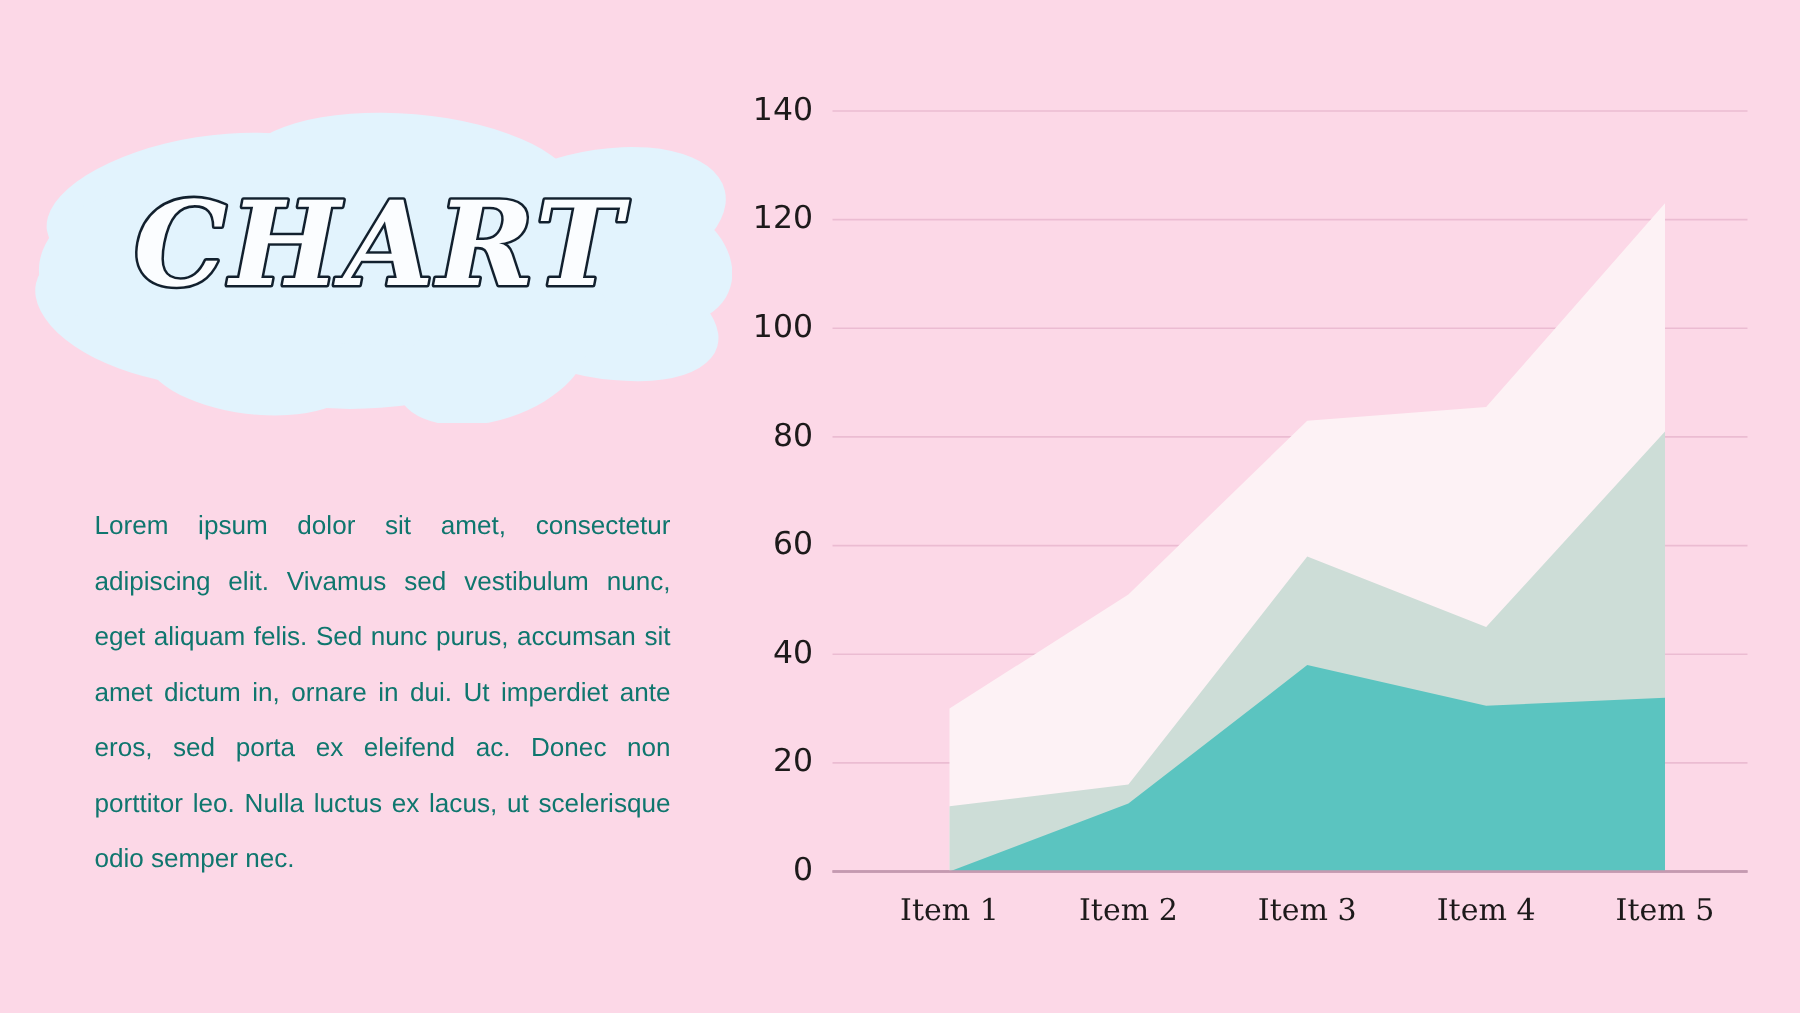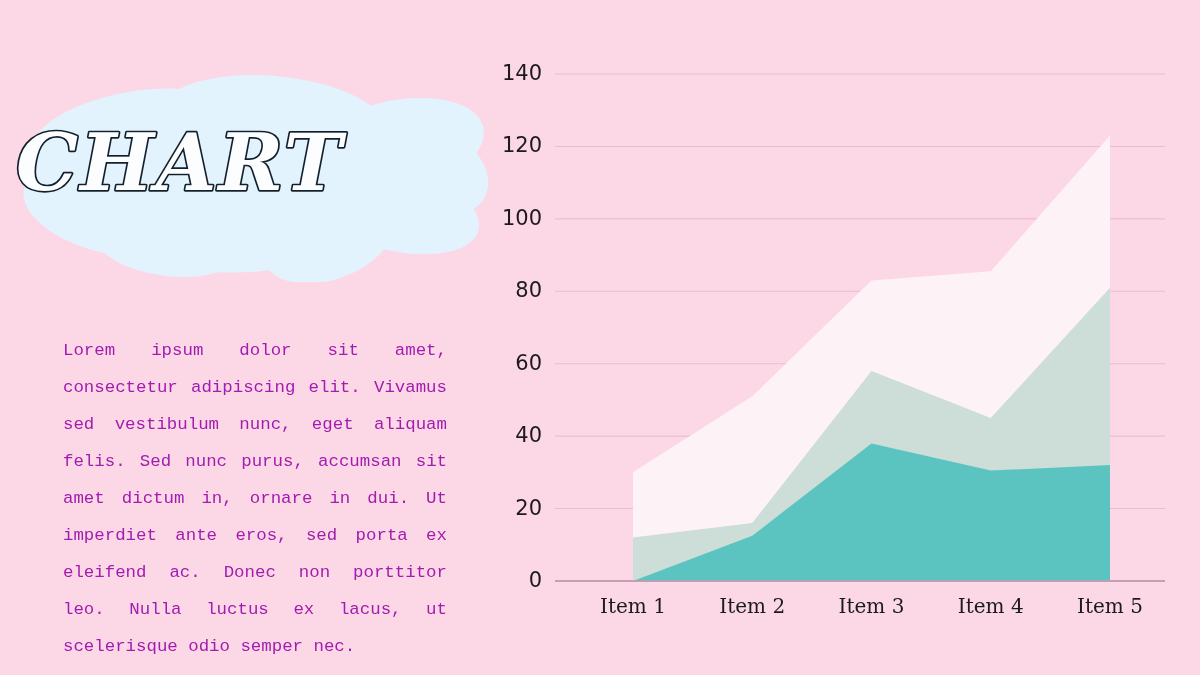--- a/index.html
+++ b/index.html
@@ -39,26 +39,27 @@
   }
   #title-blob {
     position: absolute;
     left: 0;
     top: 0;
     width: 470px;
     height: 220px;
   }
   #chart-title {
     position: absolute;
-    left: 12px;
+    left: 0;
     top: 0;
     width: 470px;
     height: 220px;
     display: flex;
     align-items: center;
+    justify-content: center;
   }
   #chart-title-svg {
     display: block;
     overflow: visible;
   }
   #chart-title-text {
     font-family: "DejaVu Serif", serif;
     font-size: 78px;
     font-style: italic;
     font-weight: 700;
@@ -68,24 +69,24 @@
     stroke-width: 3.4px;
     paint-order: stroke fill;
     stroke-linejoin: round;
   }
 
   #body-text {
     position: absolute;
     left: 63px;
     top: 315px;
     width: 384px;
-    font-family: Liberation Mono, monospace;
+    font-family: Liberation Sans, sans-serif;
     font-size: 17.4px;
     line-height: 37px;
-    color: #a21caf;
+    color: #0f766e;
     text-align: justify;
     text-justify: inter-word;
   }
 
   
   #chart-panel {
     position: absolute;
     left: 500px;
     top: 0;
     width: 700px;

